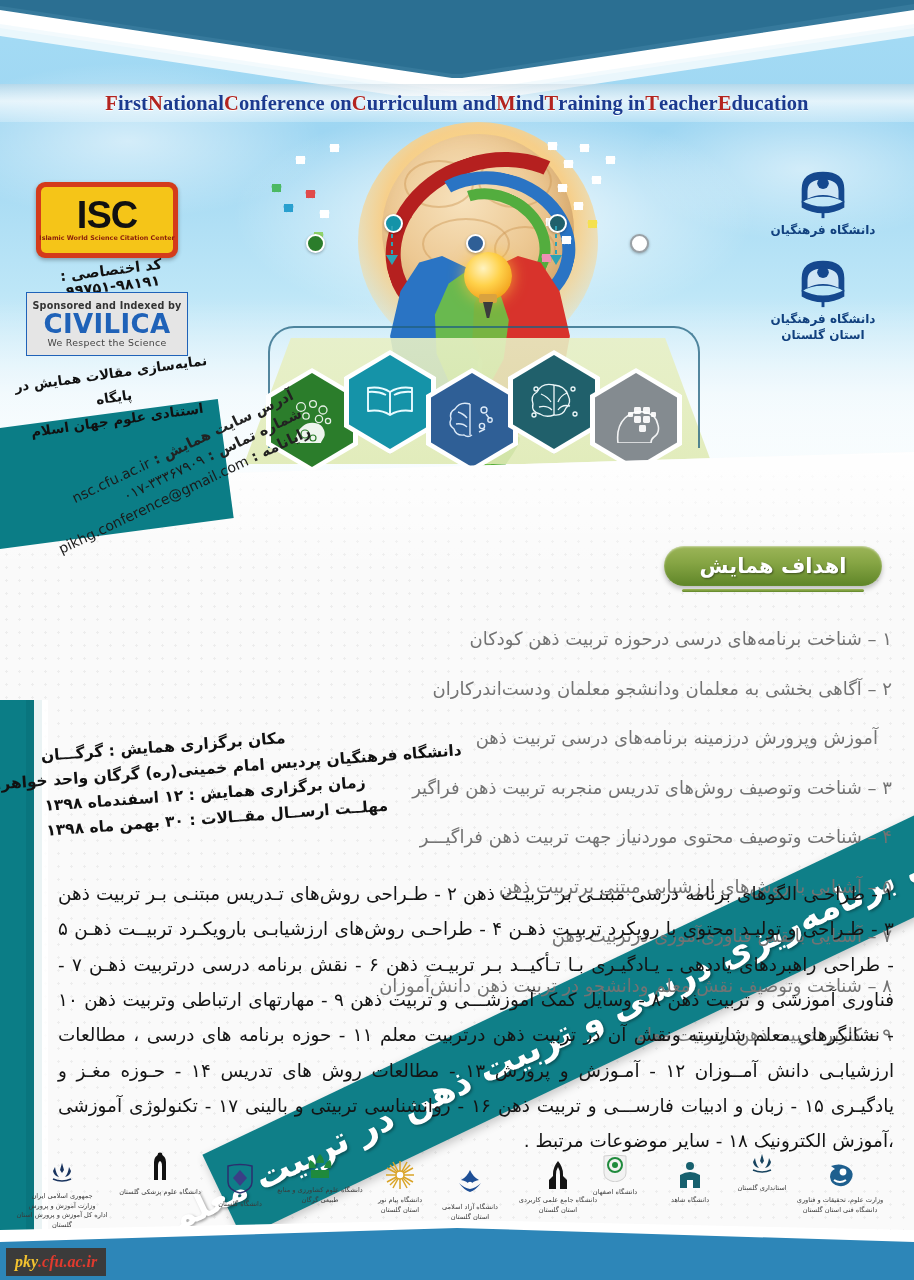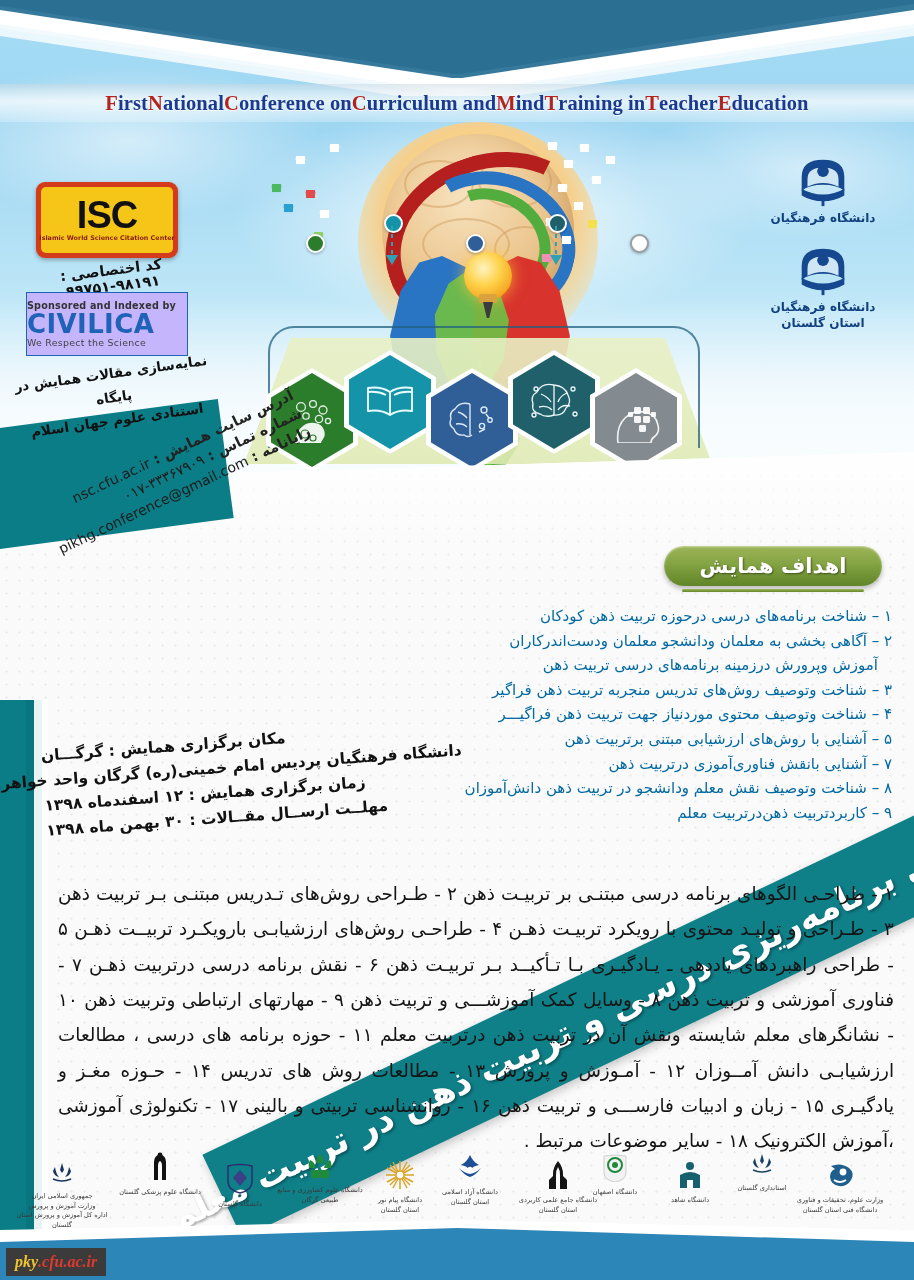--- a/index.html
+++ b/index.html
@@ -168,47 +168,47 @@
   .pill::after{content:"";position:absolute;left:18px;right:18px;bottom:-6px;height:3px;background:inherit;border-radius:2px;}
   .pill-olive{left:664px;top:546px;
     background:linear-gradient(180deg,#9cb558 0%,#86a544 42%,#5f8528 100%);
     box-shadow:inset 0 1px 2px rgba(255,255,255,.5),0 3px 5px rgba(0,0,0,.25);}
   .pill-green{left:664px;top:814px;
     background:linear-gradient(180deg,#2fa25f 0%,#138a45 45%,#05632e 100%);
     box-shadow:inset 0 1px 2px rgba(255,255,255,.5),0 3px 5px rgba(0,0,0,.25);}
 
   
   .goals{position:absolute;left:440px;top:604px;width:452px;direction:rtl;text-align:right;}
-  .goals li{list-style:none;font-size:15px;color:#0369a1;line-height:1.64;white-space:nowrap;}
+  .goals li{list-style:none;font-size:18px;color:#737373;line-height:1.64;white-space:nowrap;margin-top:20px;}
   .goals ol{margin:0;padding:0;}
   .goals .cont{padding-right:14px;}
 
   
   .topics{position:absolute;left:58px;top:876px;width:836px;direction:rtl;text-align:justify;
     font-size:18.4px;line-height:1.92;color:#141414;}
 
   
   .logo-isc{position:absolute;left:36px;top:182px;width:142px;height:76px;border-radius:9px;
     background:#d43b1b;padding:5px;box-sizing:border-box;box-shadow:0 2px 4px rgba(0,0,0,.3);}
   .logo-isc .yel{width:100%;height:100%;background:#f5c518;border-radius:5px;
     display:flex;flex-direction:column;align-items:center;justify-content:center;}
   .logo-isc .big{font-family:"Liberation Sans",sans-serif;font-weight:bold;font-size:38px;color:#111;
     letter-spacing:-1px;line-height:.92;direction:ltr;}
   .logo-isc .sub{font-size:6.4px;font-weight:bold;color:#8a1d0c;direction:ltr;white-space:nowrap;margin-top:1px;}
   .isc-code{position:absolute;left:22px;top:262px;width:180px;direction:rtl;text-align:center;
     font-size:14.5px;font-weight:bold;color:#111;transform:rotate(-7deg);}
-  .logo-civ{position:absolute;left:26px;top:292px;width:160px;height:62px;background:#c4b5fd;
-    border:1.6px solid #1f62b8;display:flex;flex-direction:column;align-items:flex-end;justify-content:center;}
+  .logo-civ{position:absolute;left:26px;top:292px;width:160px;height:62px;background:#e5e5e5;
+    border:1.6px solid #1f62b8;display:flex;flex-direction:column;align-items:center;justify-content:center;}
   .logo-civ .t{font-size:9.6px;font-weight:bold;color:#333;direction:ltr;letter-spacing:.2px;}
   .logo-civ .m{font-size:26px;font-weight:bold;color:#1f62b8;direction:ltr;letter-spacing:.4px;line-height:1;}
   .logo-civ .b{font-size:9.4px;color:#444;direction:ltr;letter-spacing:.3px;}
   .civ-cap{position:absolute;left:14px;top:362px;width:200px;direction:rtl;text-align:center;
     font-size:13.5px;font-weight:bold;color:#111;line-height:1.75;transform:rotate(-8deg);}
 
-  .fu-logos{position:absolute;left:748px;top:148px;width:150px;}
+  .fu-logos{position:absolute;left:748px;top:160px;width:150px;}
   .fu{display:flex;flex-direction:column;align-items:center;margin-bottom:10px;}
   .fu .mark{width:62px;height:62px;}
   .fu .nm{font-size:12px;font-weight:bold;color:#11407e;direction:rtl;margin-top:1px;text-align:center;line-height:1.32;}
 
   
   .sponsors{position:absolute;left:0;top:1146px;width:914px;height:110px;}
   .sp{position:absolute;display:flex;flex-direction:column;align-items:center;width:96px;}
   .sp .cap{font-size:6.6px;color:#3a3a3a;direction:rtl;text-align:center;line-height:1.46;margin-top:2px;}
   .bottom-blue{position:absolute;left:0;top:1228px;width:914px;height:52px;background:#2d86b8;
     clip-path:polygon(0 14px,457px 0,914px 14px,914px 52px,0 52px);}
@@ -548,21 +548,21 @@
               <path d="M25 5 l-20 20"></path>
               <path d="M8 2 l14 26"></path>
               <path d="M22 2 l-14 26"></path>
               <path d="M2 8 l26 14"></path>
               <path d="M2 22 l26-14"></path>
             </g>
             <circle cx="15" cy="15" r="4" fill="#fff" stroke="#d9a326" stroke-width="1.4"></circle>
           </svg></div>
         <div class="cap">دانشگاه پیام نور<br>استان گلستان</div>
       </div>
-      <div class="sp" style="left: 422px; top: 6px;">
+      <div class="sp" style="left: 422px; top: 21px;">
         <div><svg width="30" height="30" viewBox="0 0 30 30">
             <g fill="#1e4f96">
               <path d="M15 3 q-3 7-9 10 q6 1 9 5 q3-4 9-5 q-6-3-9-10z"></path>
               <path d="M4 16 q5 7 11 9 q6-2 11-9 q-5 5-11 6 q-6-1-11-6z"></path>
             </g>
             <circle cx="15" cy="17" r="2.3" fill="#fff"></circle>
           </svg></div>
         <div class="cap">دانشگاه آزاد اسلامی<br>استان گلستان</div>
       </div>
       <div class="sp" style="left: 510px; top: 14px;">

